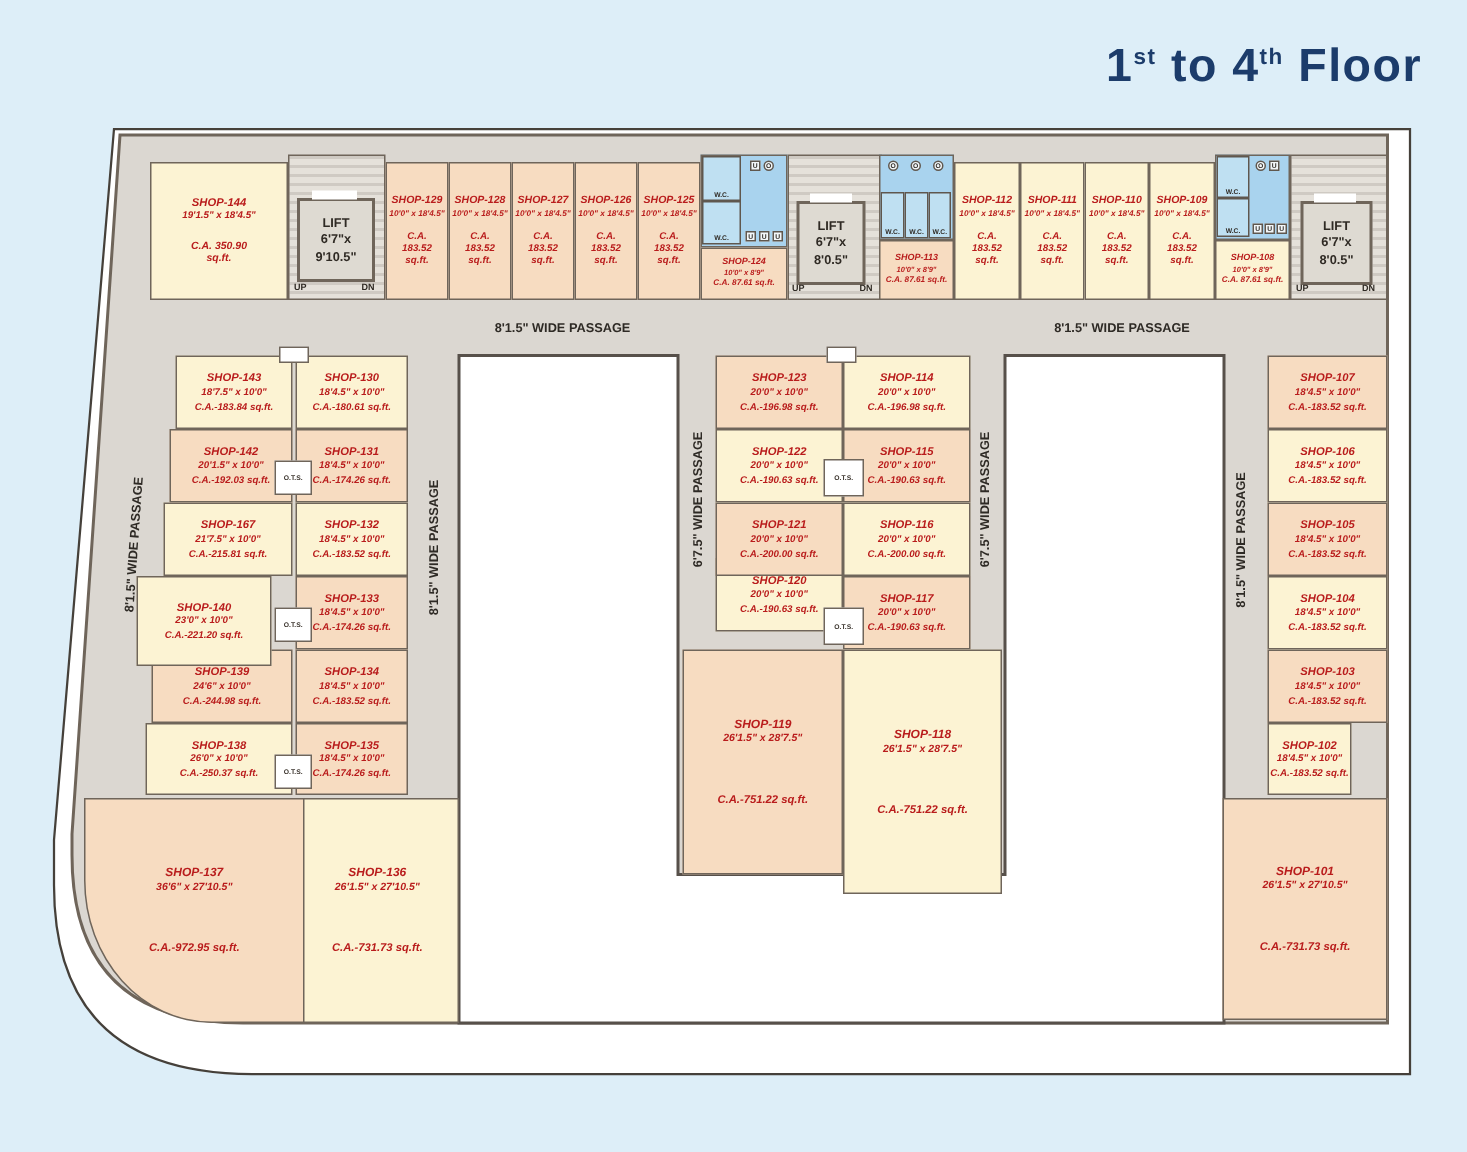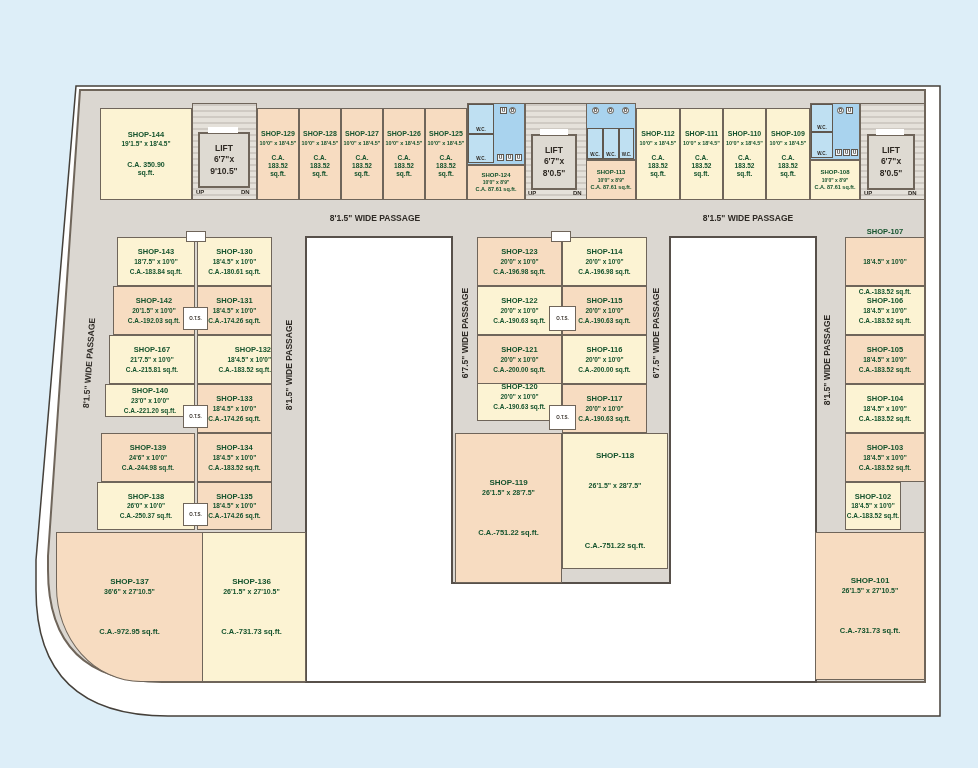--- a/index.html
+++ b/index.html
@@ -3,21 +3,21 @@
 <meta charset="utf-8">
 <style>
   html,body{margin:0;padding:0;}
   body{width:978px;height:768px;background:#ddeef8;overflow:hidden;font-family:"Liberation Sans",sans-serif;}
   #stage{position:relative;width:978px;height:768px;}
   #bgsvg{position:absolute;left:0;top:0;z-index:0;}
   .title{position:absolute;top:26px;right:30px;z-index:5;color:#1c3c6b;font-size:31px;font-weight:bold;letter-spacing:1px;}
   .title sup{font-size:15px;font-weight:bold;}
   .shop{position:absolute;z-index:2;border:1.5px solid #6f655a;box-sizing:border-box;
         display:flex;flex-direction:column;align-items:center;justify-content:center;
-        text-align:center;color:#14532d;line-height:1.25;}
+        text-align:center;color:#b91c1c;line-height:1.25;font-style:italic;}
   .peach{background:#f7dcc1;} .cream{background:#fcf3d3;}
   .shop .nm{font-weight:bold;font-size:7.5px;}
   .shop .dm{font-weight:bold;font-size:6.5px;margin-top:1px;}
   .shop .ar{font-weight:bold;font-size:6.5px;margin-top:2px;}
   .top .nm{font-size:7px;} .top .dm{font-size:5.5px;} .top .ar{font-size:6.5px;width:34px;margin-top:7px;}
   .top144 .nm{font-size:7.5px;} .top144 .dm{font-size:6.5px;} .top144 .ar{width:52px;margin-top:12px;font-size:7px;}
   .sm .nm{font-size:6px;} .sm .dm{font-size:5px;margin-top:0;} .sm .ar{font-size:5.5px;width:42px;margin-top:1px;}
   .big .nm{font-size:8px;} .big .dm{font-size:7px;} .big .ar{font-size:7.5px;margin-top:30px;}
   .round-bl{border-bottom-left-radius:85px 95px;}
   .stairs{position:absolute;z-index:1;border:1.5px solid #6f655a;box-sizing:border-box;
@@ -49,20 +49,21 @@
 
   <svg id="bgsvg" width="978" height="768">
 
     <path d="M76,86 L940,86 L940,716 L168,716 Q36,716 36,590 L36,560 L76,86 Z" fill="#ffffff" stroke="#45403a" stroke-width="1.5"></path>
 
     <path d="M80,90 L925,90 L925,682 L162,682 Q48,682 48,570 L48,556 L80,90 Z" fill="#dbd7d1" stroke="#6f655a" stroke-width="2"></path>
 
     <path d="M306,237 L452,237 L452,583 L670,583 L670,237 L816,237 L816,682 L306,682 Z" fill="#ffffff" stroke="#57504a" stroke-width="2"></path>
   </svg>
 
+  <div class="title"><span>1</span><sup>st</sup><span> to 4</span><sup>th</sup><span> Floor</span></div>
 
   <div class="stairs" style="left:192px;top:103px;width:65px;height:97px;"></div>
   <div class="liftdoor" style="left:208px;top:127px;width:30px;height:6px;"></div>
   <div class="liftbox" style="left:198px;top:132px;width:52px;height:56px;">
     <span>LIFT</span>
     <span>6'7"x</span>
     <span>9'10.5"</span>
   </div>
   <div class="updn" style="left:196px;top:189px;">UP</div>
   <div class="updn" style="left:241px;top:189px;">DN</div>
@@ -182,21 +183,21 @@
       <div class="shop peach" style="left: 845px; top: 335px; width: 80px; height: 49px;">
         <span class="nm">SHOP-105</span>
         <span class="dm">18'4.5" x 10'0"</span>
         <span class="ar">C.A.-183.52 sq.ft.</span>
       </div>
       <div class="shop cream" style="left: 845px; top: 286px; width: 80px; height: 49px;">
         <span class="nm">SHOP-106</span>
         <span class="dm">18'4.5" x 10'0"</span>
         <span class="ar">C.A.-183.52 sq.ft.</span>
       </div>
-      <div class="shop peach" style="left: 845px; top: 237px; width: 80px; height: 49px; gap: 20px;">
+      <div class="shop peach" style="left: 845px; top: 237px; width: 80px; height: 49px;">
         <span class="nm">SHOP-107</span>
         <span class="dm">18'4.5" x 10'0"</span>
         <span class="ar">C.A.-183.52 sq.ft.</span>
       </div>
       <div class="shop cream sm" style="left: 810px; top: 160px; width: 50px; height: 40px;">
         <span class="nm">SHOP-108</span>
         <span class="dm">10'0" x 8'9"</span>
         <span class="ar">C.A. 87.61 sq.ft.</span>
       </div>
       <div class="shop cream top" style="left: 766px; top: 108px; width: 44px; height: 92px;">
@@ -237,21 +238,21 @@
       <div class="shop cream" style="left: 562px; top: 335px; width: 85px; height: 49px;">
         <span class="nm">SHOP-116</span>
         <span class="dm">20'0" x 10'0"</span>
         <span class="ar">C.A.-200.00 sq.ft.</span>
       </div>
       <div class="shop peach" style="left: 562px; top: 384px; width: 85px; height: 49px;">
         <span class="nm">SHOP-117</span>
         <span class="dm">20'0" x 10'0"</span>
         <span class="ar">C.A.-190.63 sq.ft.</span>
       </div>
-      <div class="shop cream big" style="left: 562px; top: 433px; width: 106px; height: 136px; gap: 20px;">
+      <div class="shop cream big" style="left: 562px; top: 433px; width: 106px; height: 163px;">
         <span class="nm">SHOP-118</span>
         <span class="dm">26'1.5" x 28'7.5"</span>
         <span class="ar">C.A.-751.22 sq.ft.</span>
       </div>
       <div class="shop peach big" style="left: 455px; top: 433px; width: 107px; height: 150px;">
         <span class="nm">SHOP-119</span>
         <span class="dm">26'1.5" x 28'7.5"</span>
         <span class="ar">C.A.-751.22 sq.ft.</span>
       </div>
       <div class="shop cream" style="left: 477px; top: 372px; width: 85px; height: 49px;">
@@ -307,21 +308,21 @@
       <div class="shop cream" style="left: 197px; top: 237px; width: 75px; height: 49px;">
         <span class="nm">SHOP-130</span>
         <span class="dm">18'4.5" x 10'0"</span>
         <span class="ar">C.A.-180.61 sq.ft.</span>
       </div>
       <div class="shop peach" style="left: 197px; top: 286px; width: 75px; height: 49px;">
         <span class="nm">SHOP-131</span>
         <span class="dm">18'4.5" x 10'0"</span>
         <span class="ar">C.A.-174.26 sq.ft.</span>
       </div>
-      <div class="shop cream" style="left: 197px; top: 335px; width: 75px; height: 49px; align-items: flex-end;">
+      <div class="shop cream" style="left: 197px; top: 335px; width: 75px; height: 49px;">
         <span class="nm">SHOP-132</span>
         <span class="dm">18'4.5" x 10'0"</span>
         <span class="ar">C.A.-183.52 sq.ft.</span>
       </div>
       <div class="shop peach" style="left: 197px; top: 384px; width: 75px; height: 49px;">
         <span class="nm">SHOP-133</span>
         <span class="dm">18'4.5" x 10'0"</span>
         <span class="ar">C.A.-174.26 sq.ft.</span>
       </div>
       <div class="shop peach" style="left: 197px; top: 433px; width: 75px; height: 49px;">
@@ -347,21 +348,21 @@
       <div class="shop cream" style="left: 97px; top: 482px; width: 98px; height: 48px;">
         <span class="nm">SHOP-138</span>
         <span class="dm">26'0" x 10'0"</span>
         <span class="ar">C.A.-250.37 sq.ft.</span>
       </div>
       <div class="shop peach" style="left: 101px; top: 433px; width: 94px; height: 49px;">
         <span class="nm">SHOP-139</span>
         <span class="dm">24'6" x 10'0"</span>
         <span class="ar">C.A.-244.98 sq.ft.</span>
       </div>
-      <div class="shop cream" style="left: 105px; top: 384px; width: 90px; height: 33px;">
+      <div class="shop cream" style="left: 91px; top: 384px; width: 90px; height: 60px;">
         <span class="nm">SHOP-140</span>
         <span class="dm">23'0" x 10'0"</span>
         <span class="ar">C.A.-221.20 sq.ft.</span>
       </div>
       <div class="shop cream" style="left: 109px; top: 335px; width: 86px; height: 49px;">
         <span class="nm">SHOP-167</span>
         <span class="dm">21'7.5" x 10'0"</span>
         <span class="ar">C.A.-215.81 sq.ft.</span>
       </div>
       <div class="shop peach" style="left: 113px; top: 286px; width: 82px; height: 49px;">

